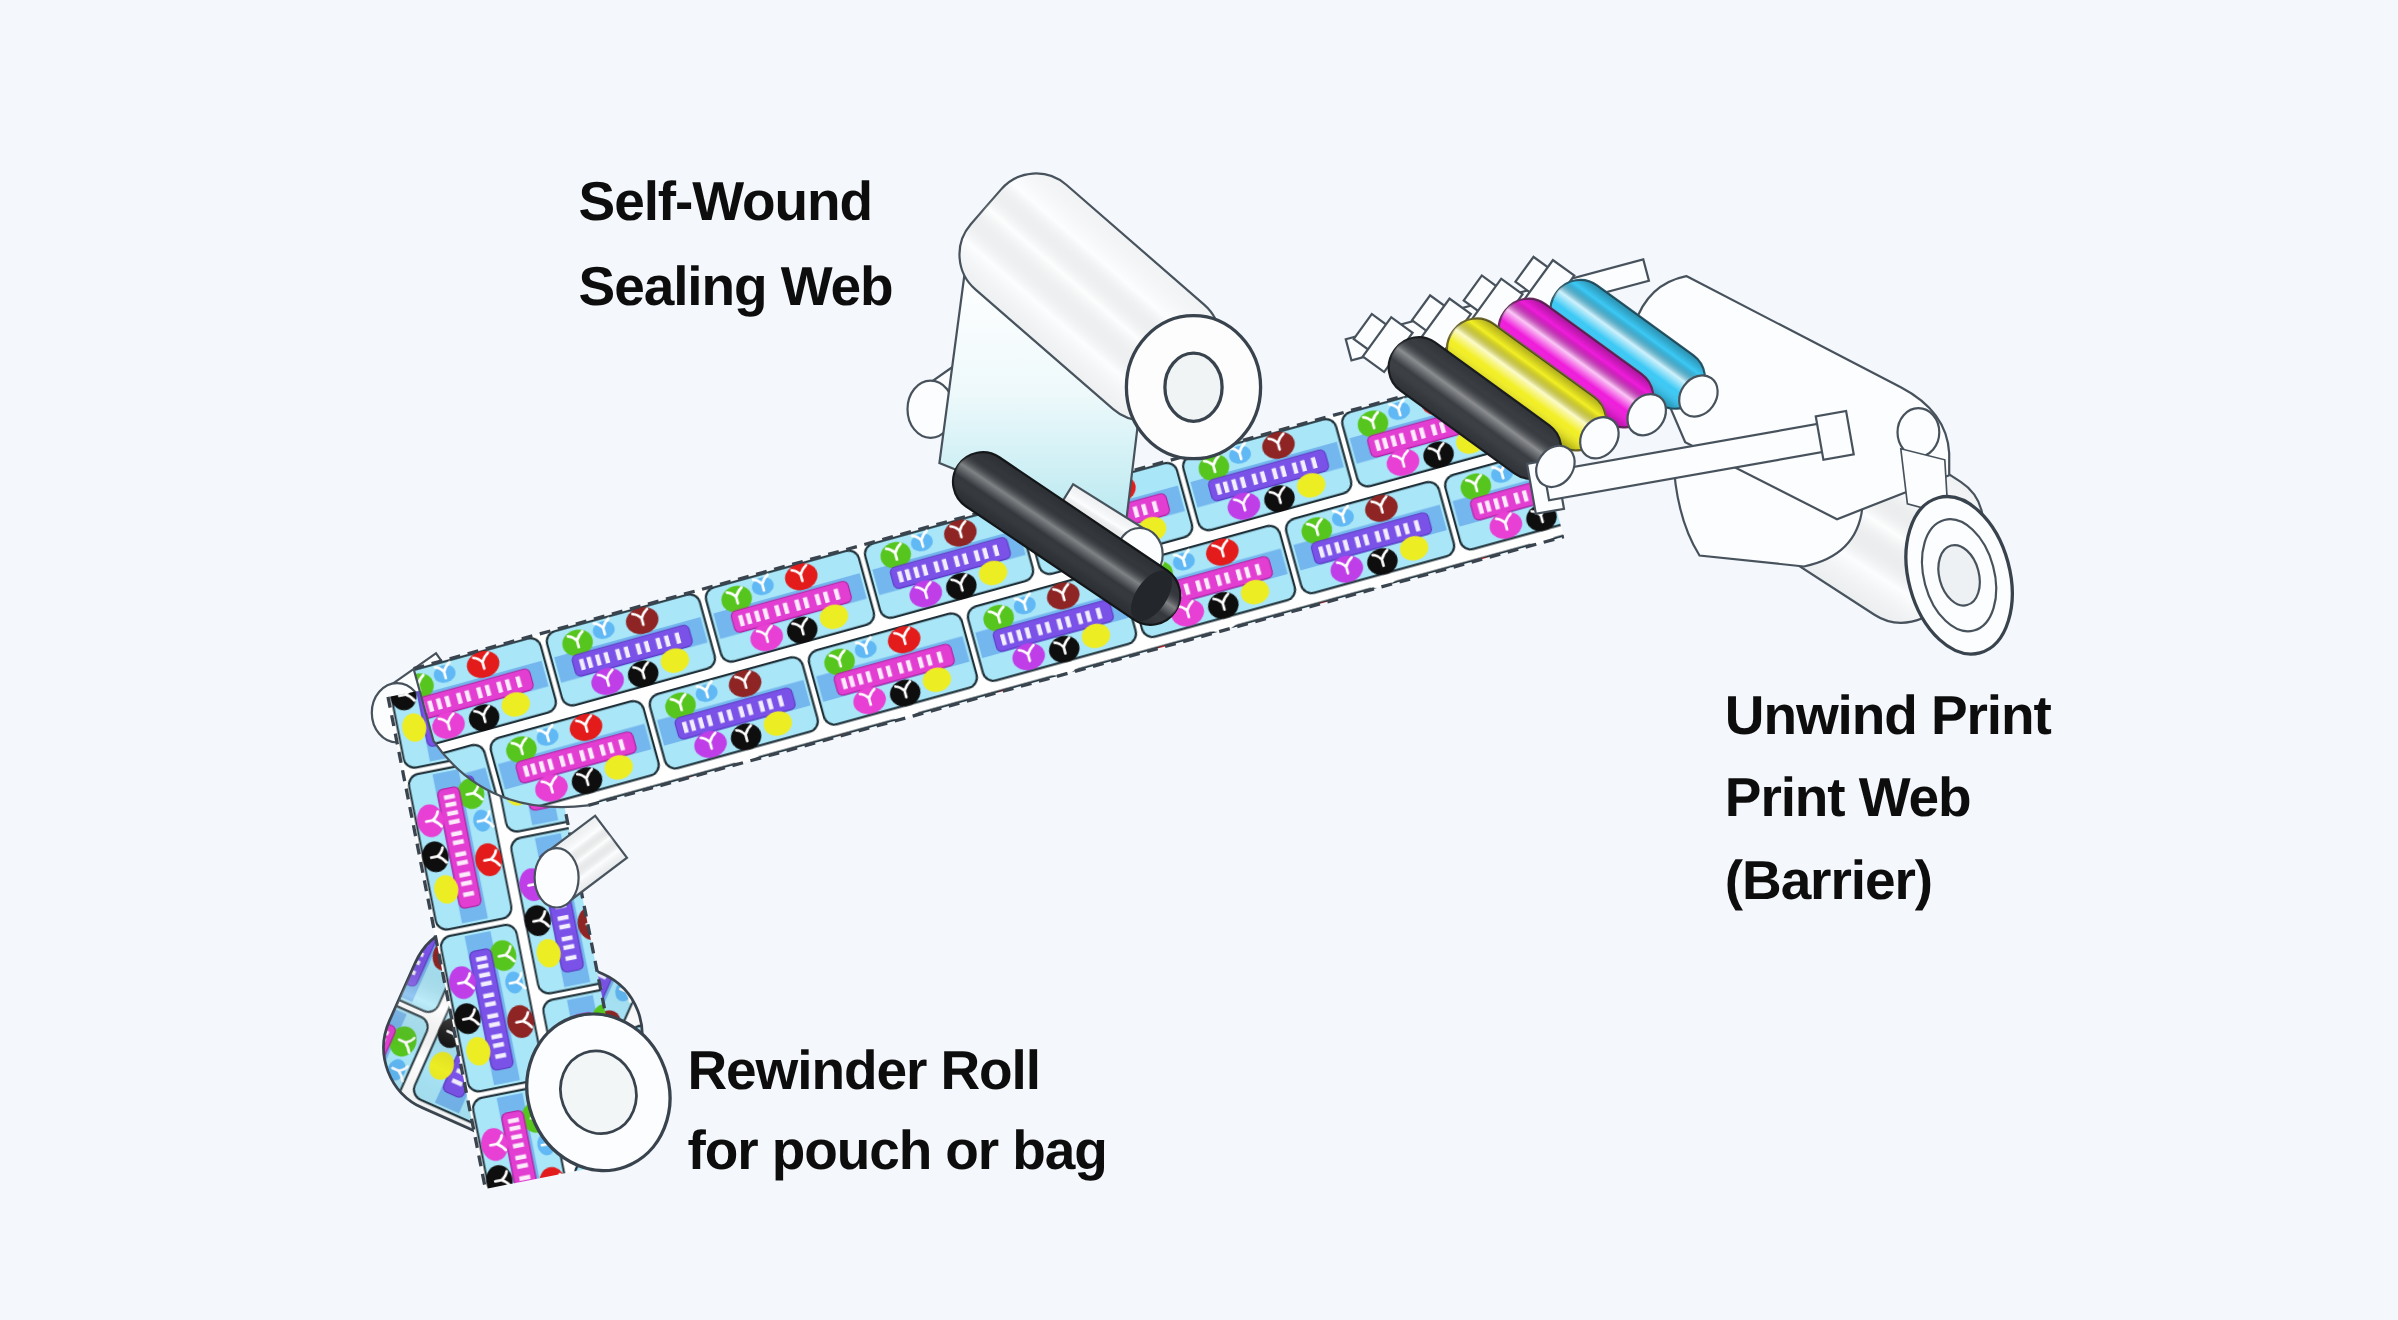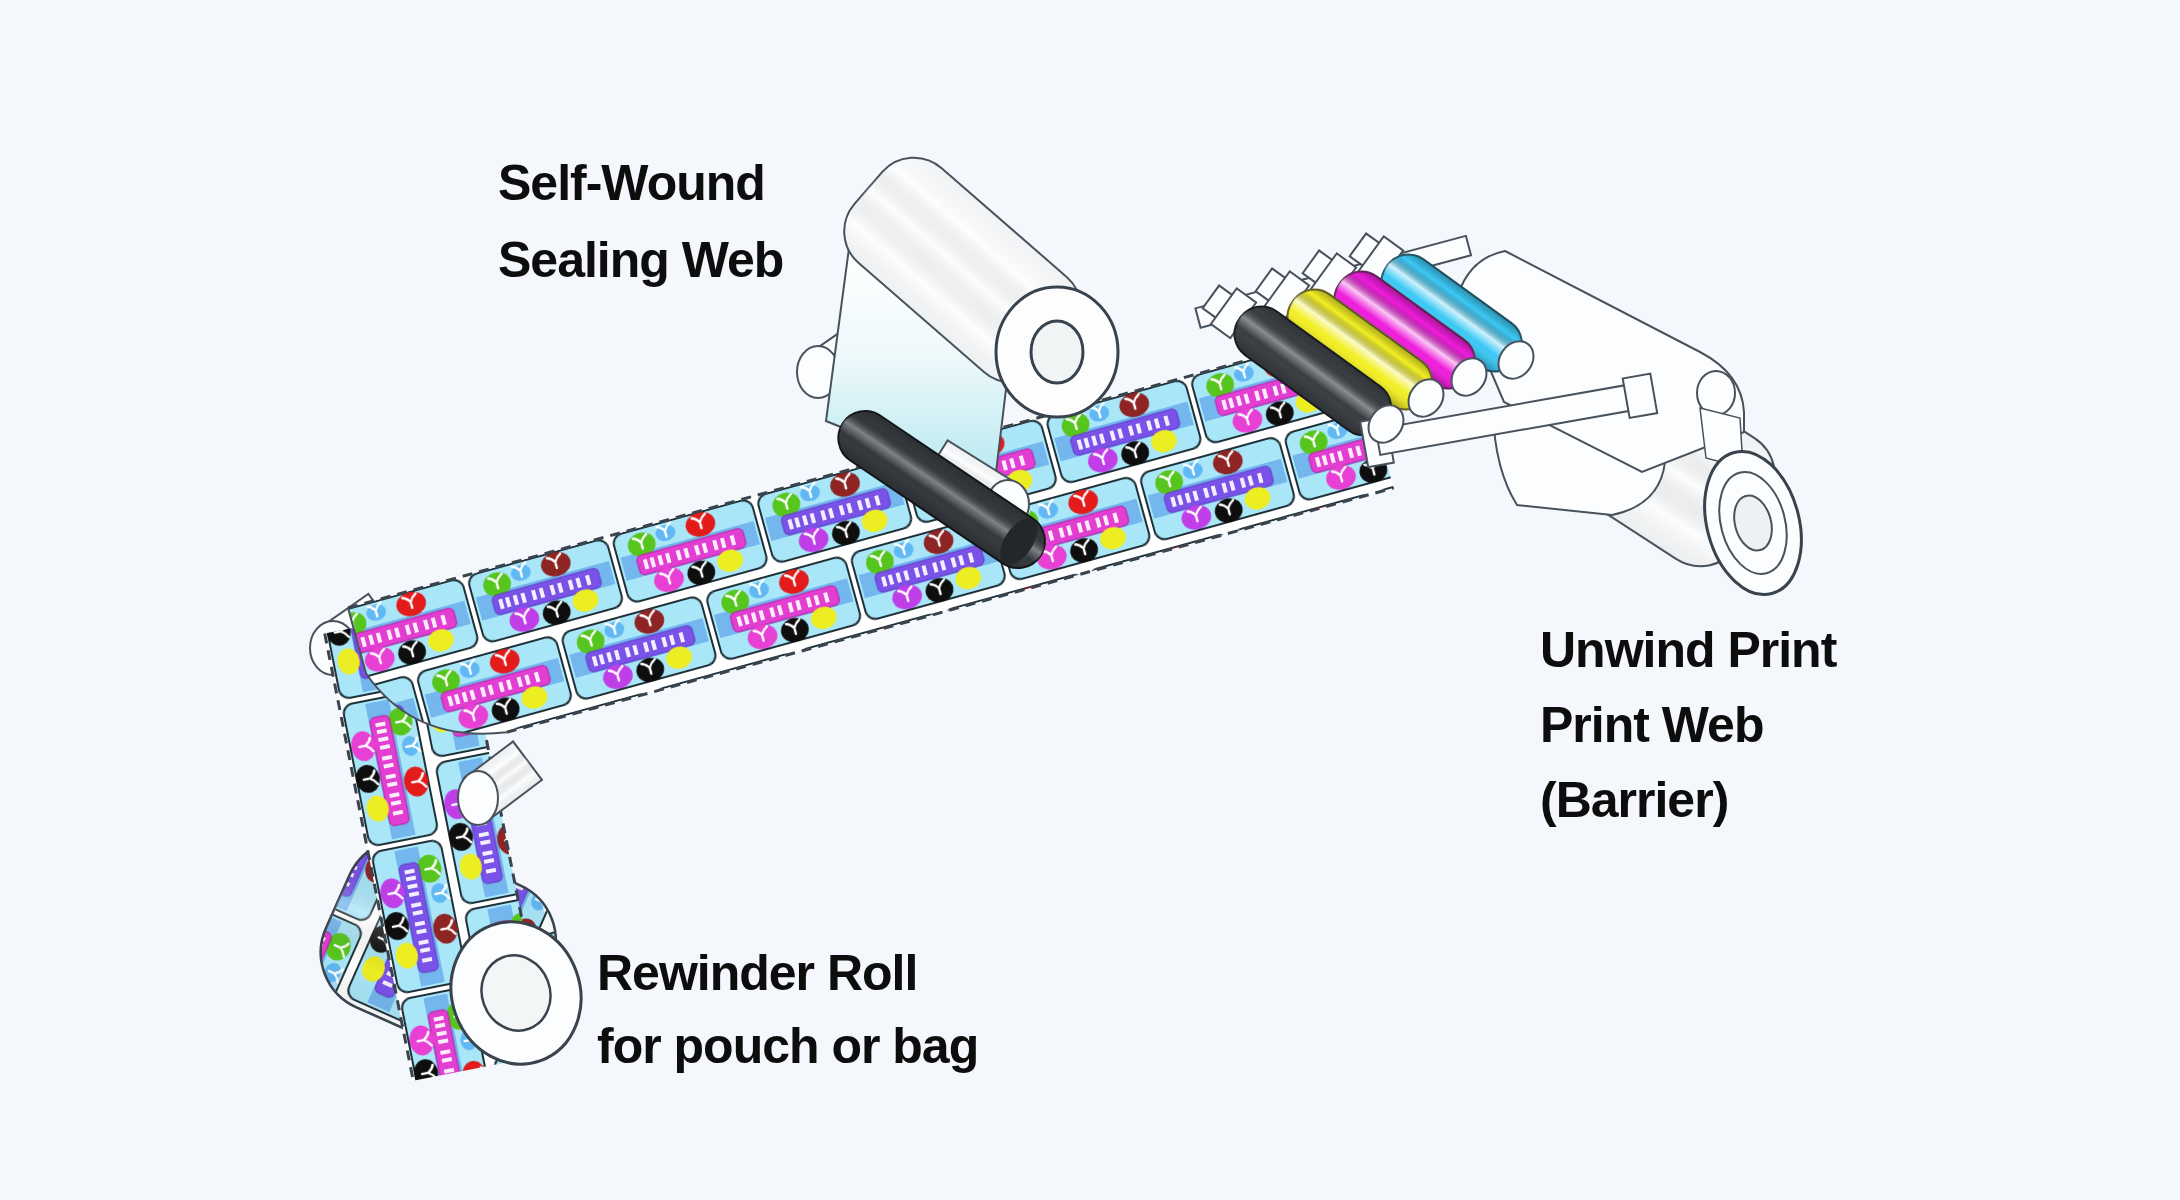--- a/index.html
+++ b/index.html
@@ -1,16 +1,16 @@
 <!DOCTYPE html>
 <html><head>
 <meta charset="utf-8">
 <style>
   html,body{margin:0;padding:0;background:#f4f7fc;}
-  .stage{width:2012px;height:1200px;position:relative;overflow:hidden;}
+  .stage{width:2012px;height:1200px;position:relative;overflow:hidden;margin-left:28px;}
   svg{display:block;}
   text.lbl{font-family:"Liberation Sans",sans-serif;font-weight:600;font-size:50px;
            letter-spacing:-1px;fill:#0d0d0d;}
   .ol{stroke:#47525c;stroke-width:2;}
   .white{fill:#fcfdfe;}
 </style>
 </head>
 <body>
 
 <div class="stage">

